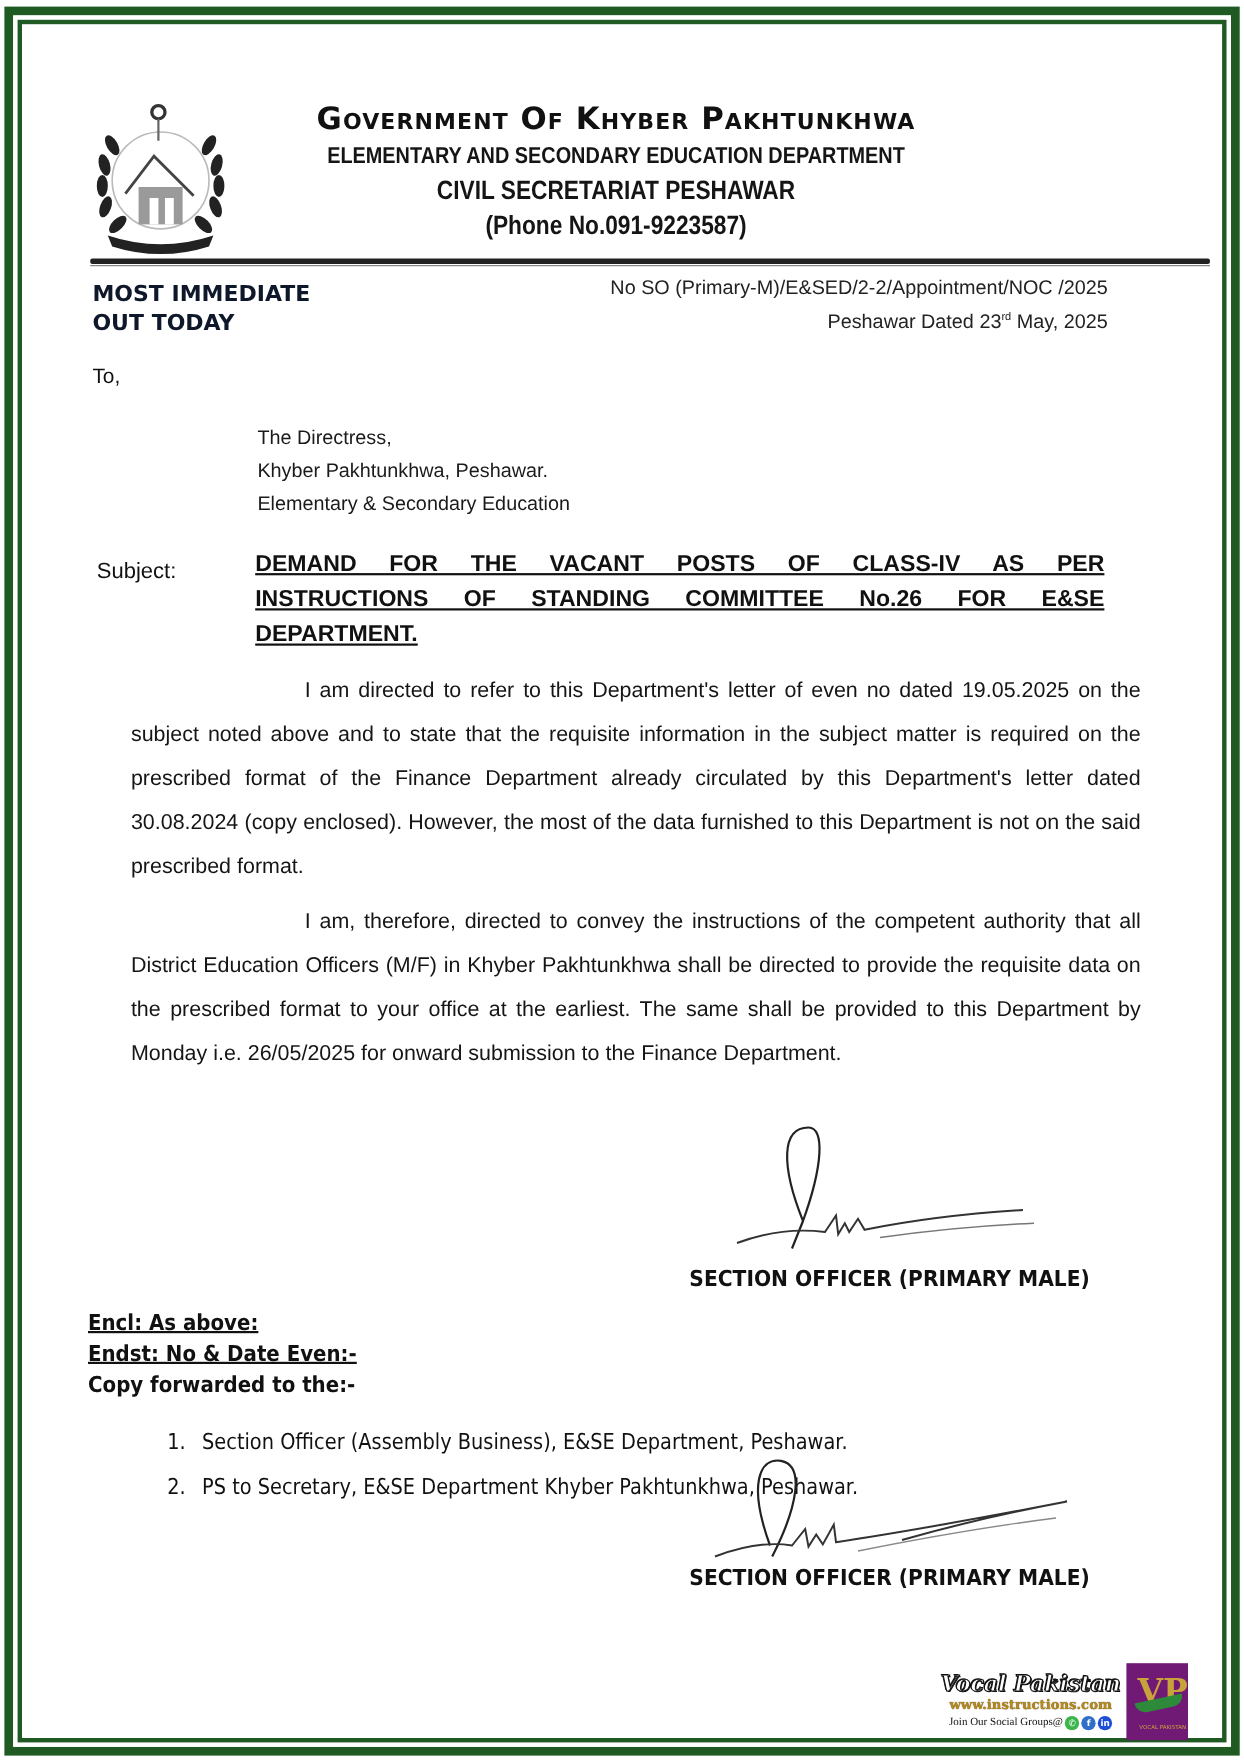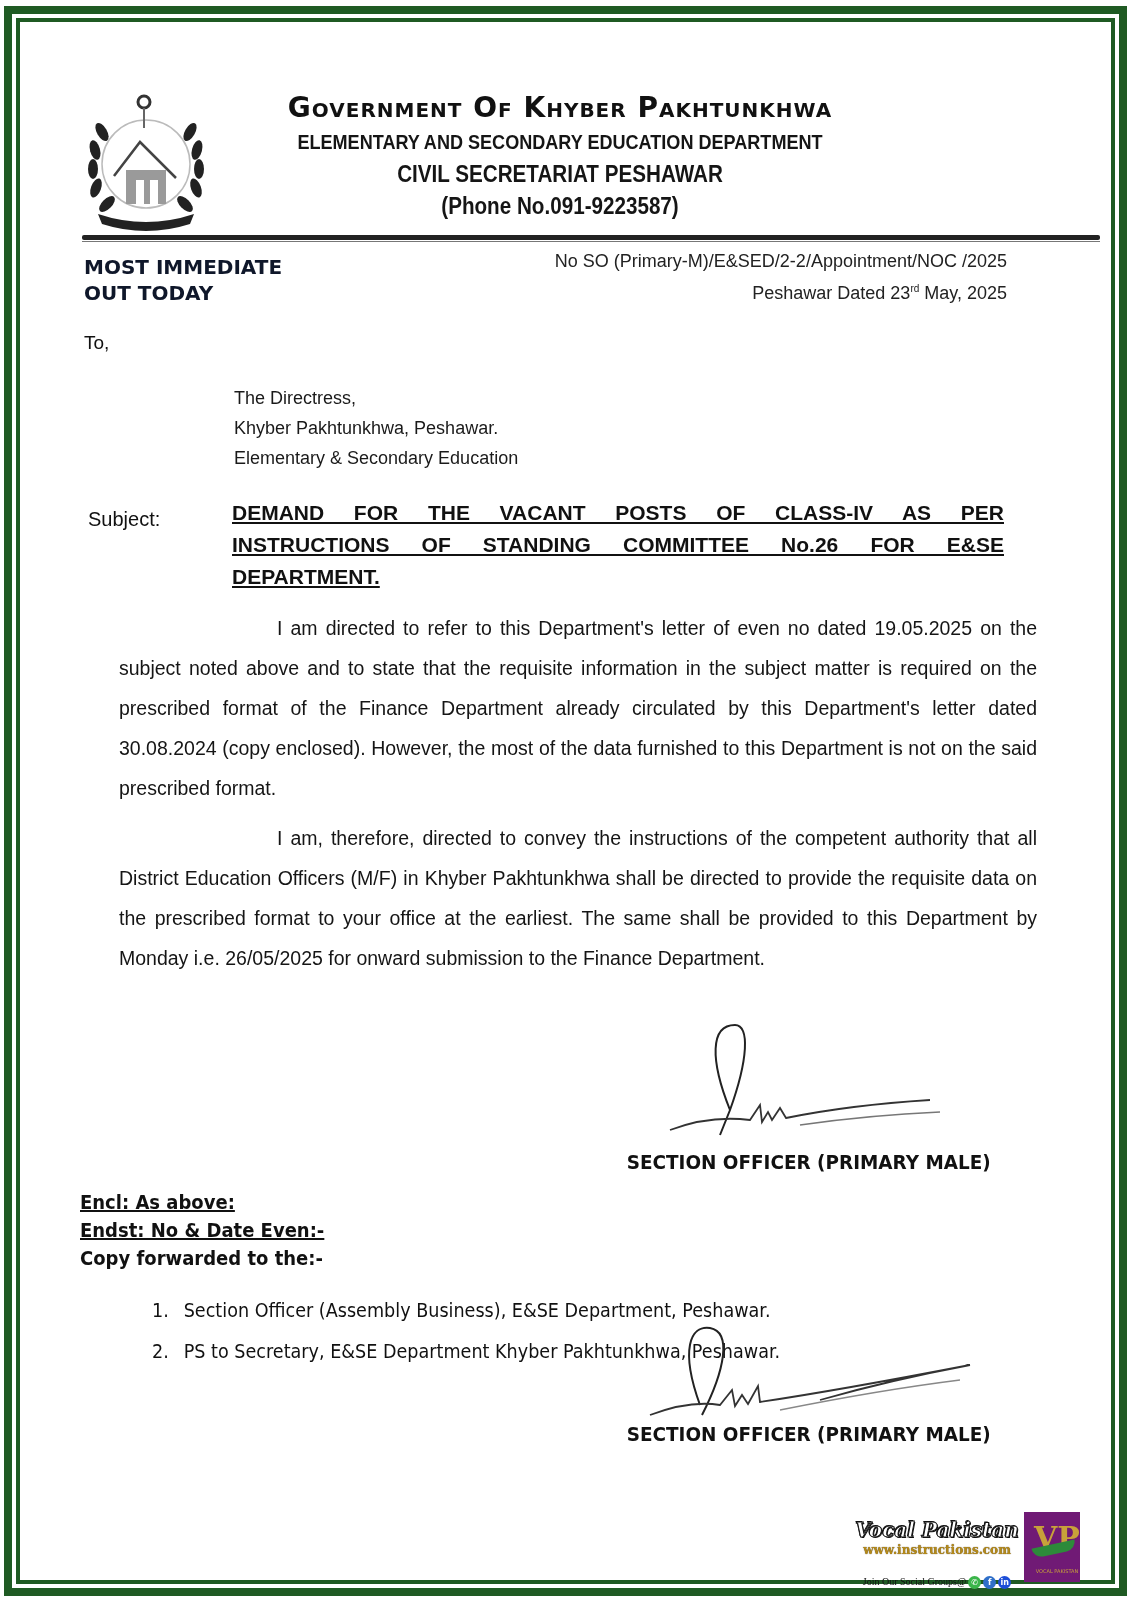--- a/index.html
+++ b/index.html
@@ -50,21 +50,21 @@
   .endst .u { text-decoration: underline; }
 
   .cc { position: absolute; left: 152px; top: 1290px; font-family: "DejaVu Sans", sans-serif; font-size: 20px; line-height: 41px; transform-origin: left; transform: scaleX(0.88); color: #111; }
   .cc li { list-style: none; }
   .cc .num { display: inline-block; width: 36px; }
 
   
   .wm { position: absolute; left: 842px; top: 1518px; width: 190px; height: 62px; text-align: center; }
   .wm-title { font-family: "DejaVu Serif", serif; font-style: italic; font-weight: bold; font-size: 20px; color: #fff; -webkit-text-stroke: 1px #111; text-shadow: 1px 1px 0 #111, -1px -1px 0 #111; line-height: 24px; }
   .wm-url { font-family: "DejaVu Serif", serif; font-weight: bold; font-size: 12px; color: #b58a1a; text-shadow: 0 0 1px #3b2a00; line-height: 16px; }
-  .wm-join { font-family: "Liberation Serif", serif; font-size: 10px; color: #111; line-height: 16px; display: flex; align-items: center; justify-content: center; gap: 2px; margin-top: 16px; }
+  .wm-join { font-family: "Liberation Serif", serif; font-size: 10px; color: #111; line-height: 16px; display: flex; align-items: center; justify-content: center; gap: 2px; }
   .soc { display: inline-block; width: 13px; height: 13px; border-radius: 50%; color: #fff; font-size: 8px; line-height: 13px; text-align: center; font-family: "DejaVu Sans", sans-serif; font-weight: bold; }
   .soc.wa { background: #3bb54a; }
   .soc.fb { background: #2f6fc9; }
   .soc.li { background: #1d4ed8; }
   .vp-logo { position: absolute; left: 1024px; top: 1512px; width: 56px; height: 70px; background: #701a75; }
   .vp-logo .vp { position: absolute; left: 10px; top: 8px; font-family: "DejaVu Serif", serif; font-weight: bold; font-size: 30px; color: #c8a23a; }
   .vp-logo .vp-sub { position: absolute; left: 0; bottom: 8px; width: 66px; text-align: center; font-size: 5px; color: #c8a23a; font-family: "DejaVu Sans", sans-serif; }
   .vp-logo .swoosh { position: absolute; left: 8px; top: 32px; width: 44px; height: 10px; border-radius: 0 0 30px 30px; background: #2d8a3a; transform: rotate(-12deg); }
 </style>
 </head>

